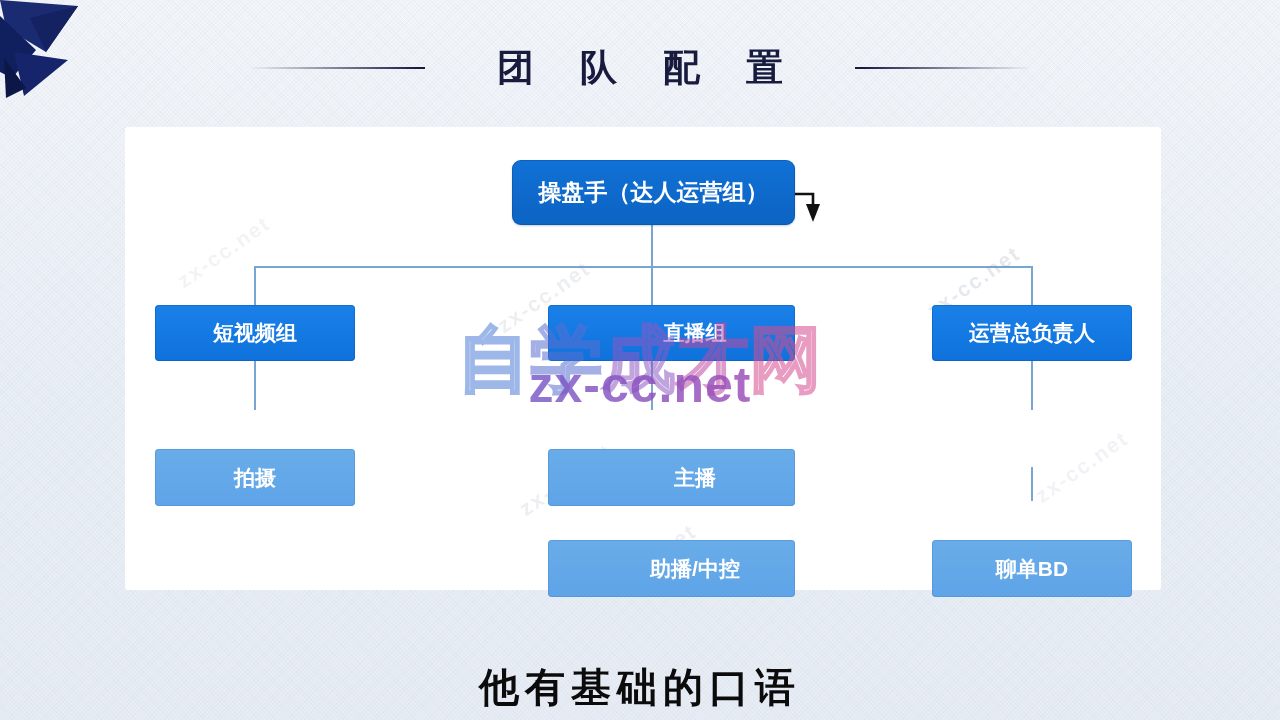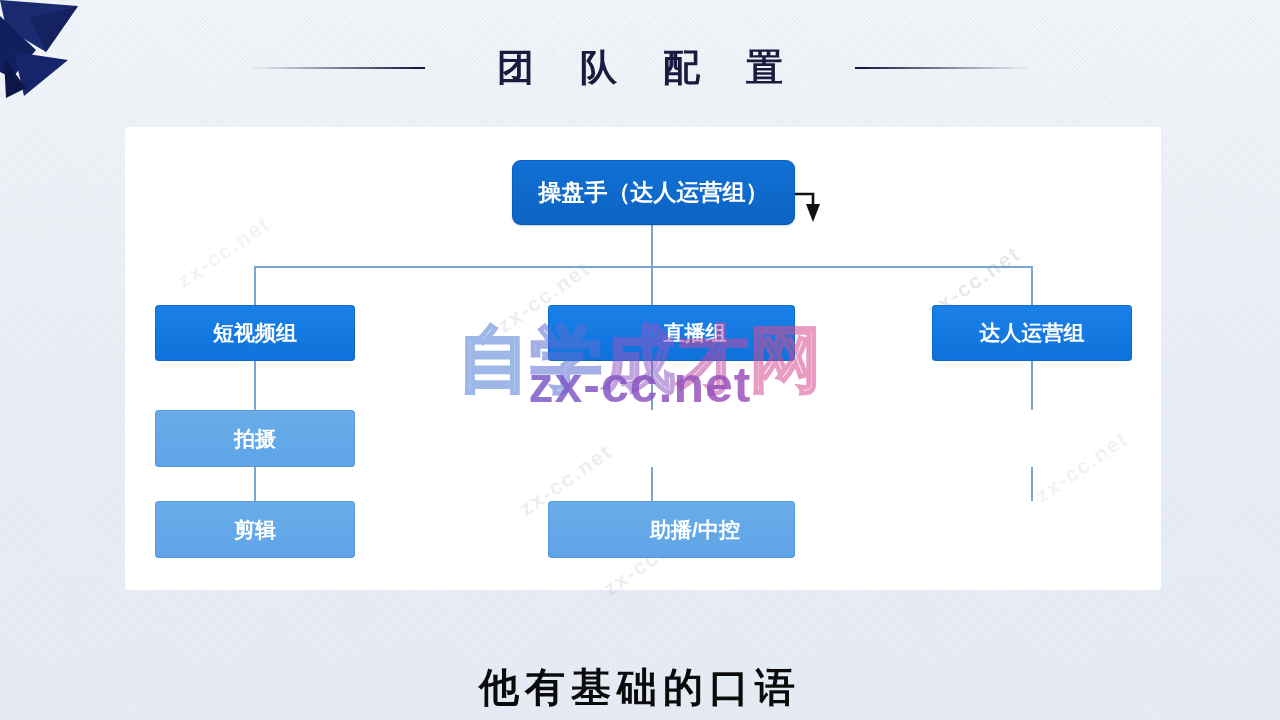--- a/index.html
+++ b/index.html
@@ -54,20 +54,21 @@
   }
   .group-box{
     width:200px;height:56px;top:305px;font-size:21px;
     background:linear-gradient(180deg,#1a80e8,#0f72dc);
     box-shadow:inset 0 0 0 1px rgba(10,85,170,0.4);
   }
   .child-box{
     width:200px;height:57px;font-size:21px;
     background:linear-gradient(180deg,#69ace9,#5ea4e7);
     box-shadow:inset 0 0 0 1px rgba(70,140,205,0.45);
+    margin-top:39px;
   }
   .col-left{left:155px;}  .col-mid{left:548px;padding-left:47px;}  .col-right{left:932px;}
   .row2{top:410px;} .row3{top:501px;}
 
   
   .elbow-arrow{position:absolute;left:794px;top:186px;width:30px;height:46px;}
 
   
   .diag-mark{
     position:absolute;font-size:21px;font-weight:700;letter-spacing:2px;
@@ -143,25 +144,26 @@
 
   <div class="obox root-box">操盘手（达人运营组）</div>
 
   <svg class="elbow-arrow" viewBox="0 0 30 46">
     <path d="M1 8 H19 V18" fill="none" stroke="#111111" stroke-width="2.6"></path>
     <polygon points="12,18 26,18 19,36" fill="#111111"></polygon>
   </svg>
 
   <div class="obox group-box col-left">短视频组</div>
   <div class="obox group-box col-mid">直播组</div>
-  <div class="obox group-box col-right">达人运营组</div>
+  <div class="obox group-box col-right">运营总负责人</div>
 
   <div class="obox child-box row2 col-left">拍摄</div>
+  <div class="obox child-box row2 col-mid">主播</div>
 
-  <div class="obox child-box row3 col-left">剪辑</div>
   <div class="obox child-box row3 col-mid">助播/中控</div>
+  <div class="obox child-box row3 col-right">聊单BD</div>
 
   <div class="wm-name"><span class="wm-char" style="-webkit-text-stroke: 2.5px rgb(78, 127, 214);">自</span><span class="wm-char" style="-webkit-text-stroke: 2.5px rgb(90, 111, 210);">学</span><span class="wm-char" style="-webkit-text-stroke: 2.5px rgb(143, 88, 196);">成</span><span class="wm-char" style="-webkit-text-stroke: 2.5px rgb(191, 74, 164);">才</span><span class="wm-char" style="-webkit-text-stroke: 2.5px rgb(216, 77, 146);">网</span></div>
   <div class="wm-url">zx-cc.net</div>
 
   <div class="subtitle">他有基础的口语</div>
 
 </div>
 
 </body></html>

